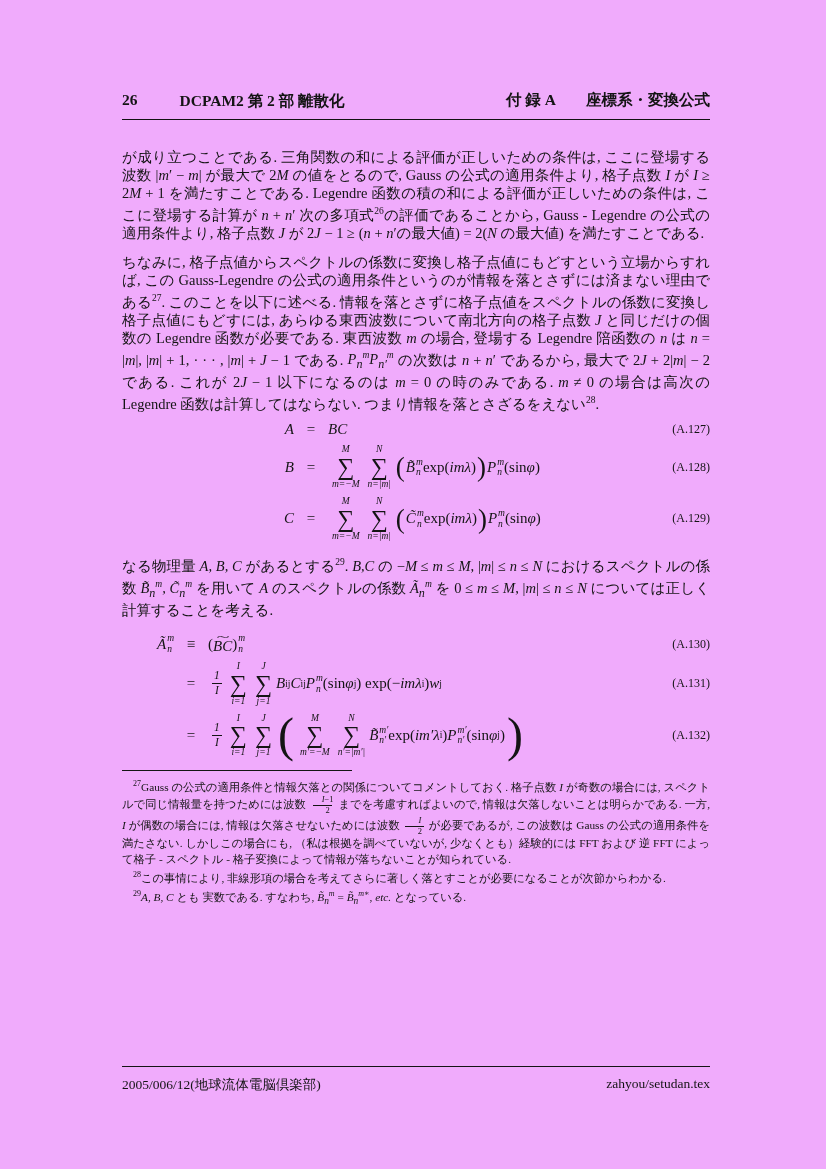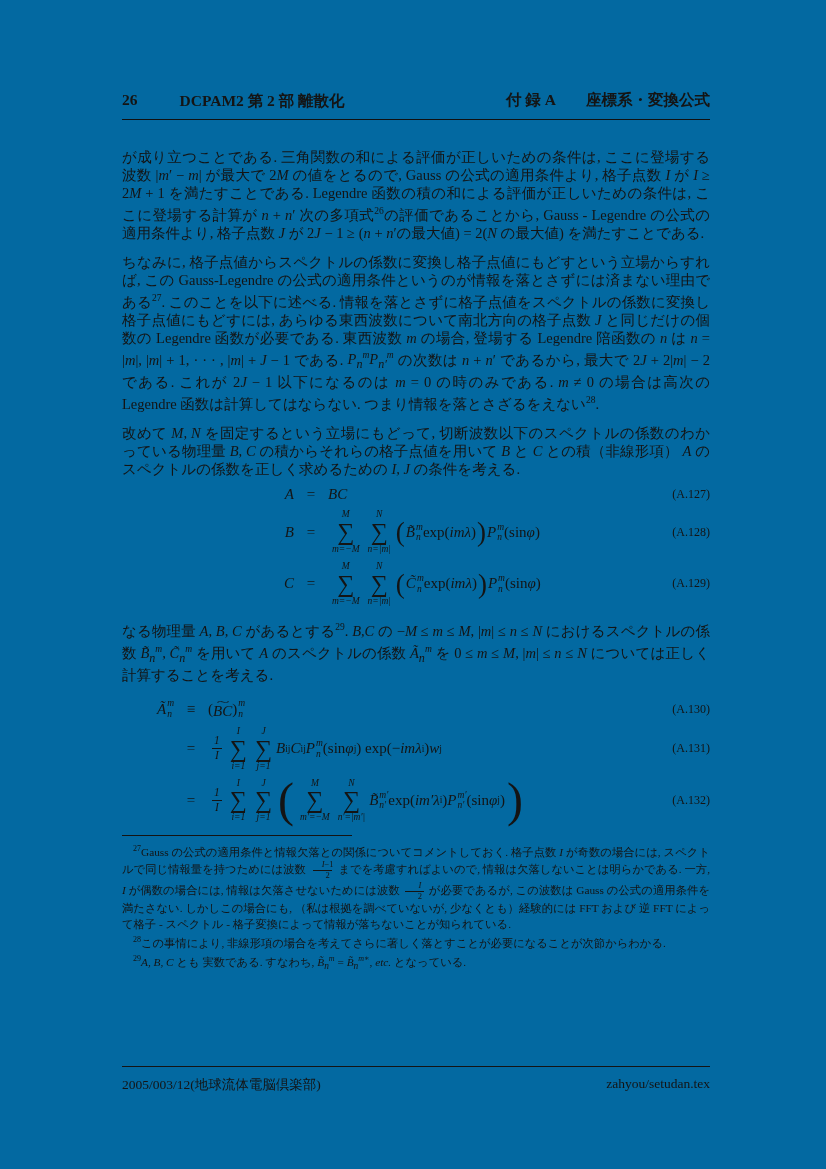--- a/index.html
+++ b/index.html
@@ -1,18 +1,18 @@
 <!DOCTYPE html>
 <html><head>
 <meta charset="utf-8">
 <style>
   html,body { margin:0; padding:0; background:#e8e8e8; }
   .page {
     position:relative; width:826px; height:1169px; margin:0 auto;
-    background:#0369a1; color:#141414;
+    background:#f0abfc; color:#141414;
     font-family:"Liberation Serif","DejaVu Serif",serif;
     overflow:hidden;
   }
   .content { padding:90px 116px 0 122px; }
 
   
   .pagehead {
     display:flex; justify-content:space-between; align-items:baseline;
     font-weight:bold; font-size:15.5px;
     border-bottom:1.2px solid #111; padding-bottom:7px;
@@ -82,21 +82,20 @@
     <div class="pagehead">
       <span class="lft">
         <span class="pnum">26</span>
         <span>DCPAM2 第 2 部 離散化</span>
       </span>
       <span>付 録 A　　座標系・変換公式</span>
     </div>
 
     <p class="body-par mt-first">が成り立つことである. 三角関数の和による評価が正しいための条件は, ここに登場する波数 |<i>m</i>′ − <i>m</i>| が最大で 2<i>M</i> の値をとるので, Gauss の公式の適用条件より, 格子点数 <i>I</i> が <i>I</i> ≥ 2<i>M</i> + 1 を満たすことである. Legendre 函数の積の和による評価が正しいための条件は, ここに登場する計算が <i>n</i> + <i>n</i>′ 次の多項式<sup>26</sup>の評価であることから, Gauss - Legendre の公式の適用条件より, 格子点数 <i>J</i> が 2<i>J</i> − 1 ≥ (<i>n</i> + <i>n</i>′の最大値) = 2(<i>N</i> の最大値) を満たすことである.</p>
     <p class="body-par mt-par">ちなみに, 格子点値からスペクトルの係数に変換し格子点値にもどすという立場からすれば, この Gauss-Legendre の公式の適用条件というのが情報を落とさずには済まない理由である<sup>27</sup>.  このことを以下に述べる. 情報を落とさずに格子点値をスペクトルの係数に変換し格子点値にもどすには, あらゆる東西波数について南北方向の格子点数 <i>J</i> と同じだけの個数の Legendre 函数が必要である. 東西波数 <i>m</i> の場合, 登場する Legendre 陪函数の <i>n</i> は <i>n</i> = |<i>m</i>|, |<i>m</i>| + 1, · · · , |<i>m</i>| + <i>J</i> − 1 である. <i>P<sub>n</sub><sup>m</sup>P<sub>n′</sub><sup>m</sup></i> の次数は <i>n</i> + <i>n</i>′ であるから, 最大で 2<i>J</i> + 2|<i>m</i>| − 2 である. これが 2<i>J</i> − 1 以下になるのは <i>m</i> = 0 の時のみである. <i>m</i> ≠ 0 の場合は高次の Legendre 函数は計算してはならない. つまり情報を落とさざるをえない<sup>28</sup>.</p>
-    <p class="body-par mt-par">改めて <i>M, N</i> を固定するという立場にもどって, 切断波数以下のスペクトルの係数のわかっている物理量 <i>B, C</i> の積からそれらの格子点値を用いて <i>B</i> と <i>C</i> との積（非線形項） <i>A</i> のスペクトルの係数を正しく求めるための <i>I, J</i> の条件を考える.</p>
 
     <div class="eqgroup g1">
         <div class="eqrow">
           <span class="eqlhs">
             <span class="mi">A</span>
           </span>
           <span class="eqrel">=</span>
           <span class="eqbody">
             <span class="mi">BC</span>
           </span>
@@ -344,16 +343,16 @@
           </span> までを考慮すればよいので, 情報は欠落しないことは明らかである. 一方, <i>I</i> が偶数の場合には, 情報は欠落させないためには波数 <span class="ifrac">
             <span class="num"><i>I</i></span>
             <span class="den">2</span>
           </span> が必要であるが, この波数は Gauss の公式の適用条件を満たさない. しかしこの場合にも, （私は根拠を調べていないが, 少なくとも）経験的には FFT および 逆 FFT によって格子 - スペクトル - 格子変換によって情報が落ちないことが知られている.</p>
       <p class="fn"><sup>28</sup>この事情により, 非線形項の場合を考えてさらに著しく落とすことが必要になることが次節からわかる.</p>
       <p class="fn"><sup>29</sup><i>A, B, C</i> とも 実数である. すなわち, <i>B̃<sub>n</sub><sup>m</sup></i> = <i>B̃<sub>n</sub><sup>m∗</sup></i>, <i>etc.</i> となっている.</p>
     </div>
   </div>
 
   <div class="pagefoot">
-    <span>2005/003/12(地球流体電脳倶楽部)</span>
+    <span>2005/006/12(地球流体電脳倶楽部)</span>
     <span>zahyou/setudan.tex</span>
   </div>
 </div>
 
 </body></html>

